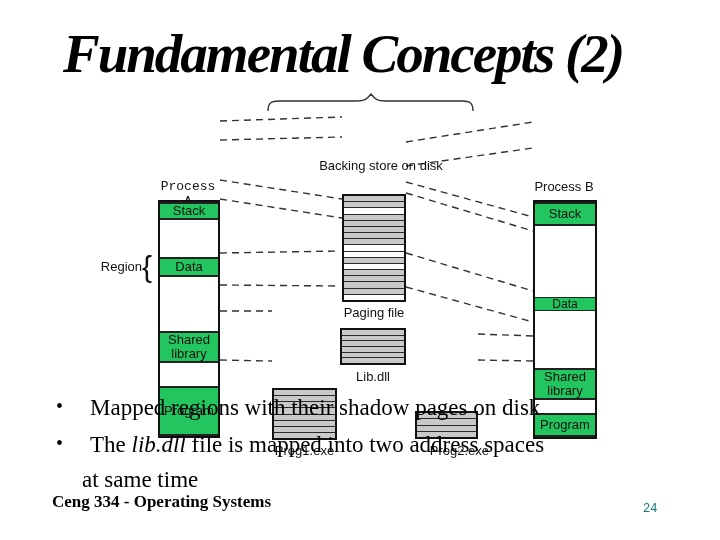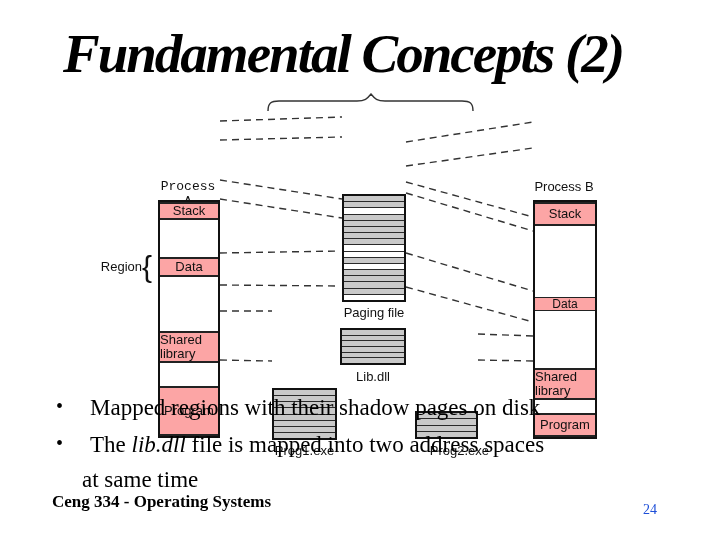--- a/index.html
+++ b/index.html
@@ -20,25 +20,25 @@
 
   
   .dlabel { font-size:13px; color:#111; text-align:center; line-height:15px; }
 
   
   .proc-col {
     border:2px solid #111; background:#fff; box-sizing:border-box;
   }
   .mem-block {
     position:absolute; left:0; right:0;
-    background:#fca5a5;
+    background:#22c55e;
     border-top:2px solid #222; border-bottom:2px solid #222;
     box-sizing:border-box;
     display:flex; align-items:center; justify-content:center;
-    font-size:13px; line-height:14px; text-align:left;
+    font-size:13px; line-height:14px; text-align:center;
   }
   .mem-block.thin { font-size:12px; line-height:12px; border-top-width:1px; border-bottom-width:1px; }
 
   
   .stripe-box {
     border:2px solid #111; background:#fff; box-sizing:border-box;
     display:flex; flex-direction:column;
   }
   .stripe-row { flex:1; background:#c9c9c9; border-top:1px solid #2a2a2a; }
   .stripe-row:first-child { border-top:none; }
@@ -53,21 +53,21 @@
   .bullet-dot { display:inline-block; width:34px; font-size:20px; vertical-align:top; text-align:left; padding-left:8px; }
   .bullet-italic { font-style:italic; }
 
   
   .footer-text {
     left:52px; top:492px;
     font-family:"Liberation Serif", serif; font-weight:bold; font-size:17px; color:#000;
   }
   .page-number {
     left:643px; top:502px;
-    font-family:Liberation Serif, serif; font-size:14px; color:#1d4ed8;
+    font-family:Liberation Mono, monospace; font-size:12px; color:#0f766e;
   }
 </style>
 </head>
 <body>
 
 <div class="abs slide-title">Fundamental Concepts (2)</div>
 
 <div class="abs" style="left:0;top:78px;width:720px;height:310px;">
 
   <svg class="abs connectors" width="720" height="310" viewBox="0 78 720 310" style="width:720px;height:310px;">
@@ -85,20 +85,21 @@
       <line x1="406" y1="253" x2="533" y2="291"></line>
       <line x1="406" y1="287" x2="533" y2="322"></line>
       <line x1="220" y1="311" x2="272" y2="311"></line>
       <line x1="220" y1="360" x2="272" y2="361"></line>
       <line x1="478" y1="334" x2="533" y2="336"></line>
       <line x1="478" y1="360" x2="533" y2="361"></line>
     </g>
     <path d="M 268 111 C 268 103 271 101 279 101 L 357 101 C 365 101 367 99 371 94 C 375 99 377 101 385 101 L 462 101 C 470 101 473 103 473 111" stroke="#333" stroke-width="1.4" fill="none"></path>
   </svg>
 
+  <div class="abs dlabel" style="left:281px;top:80px;width:200px;">Backing store on disk</div>
 
   <div class="abs dlabel" style="left:156px;top:101px;width:64px;font-family:Liberation Mono, monospace;">Process A</div>
   <div class="abs proc-col" style="left:158px;top:122px;width:62px;height:238px;">
     <div class="mem-block" style="top:0;height:18px;">Stack</div>
     <div class="mem-block" style="top:55px;height:20px;">Data</div>
     <div class="mem-block" style="top:129px;height:32px;">Shared library</div>
     <div class="mem-block" style="top:184px;height:50px;">Program</div>
   </div>
 
   <div class="abs dlabel" style="left:92px;top:181px;width:50px;text-align:right;">Region</div>

